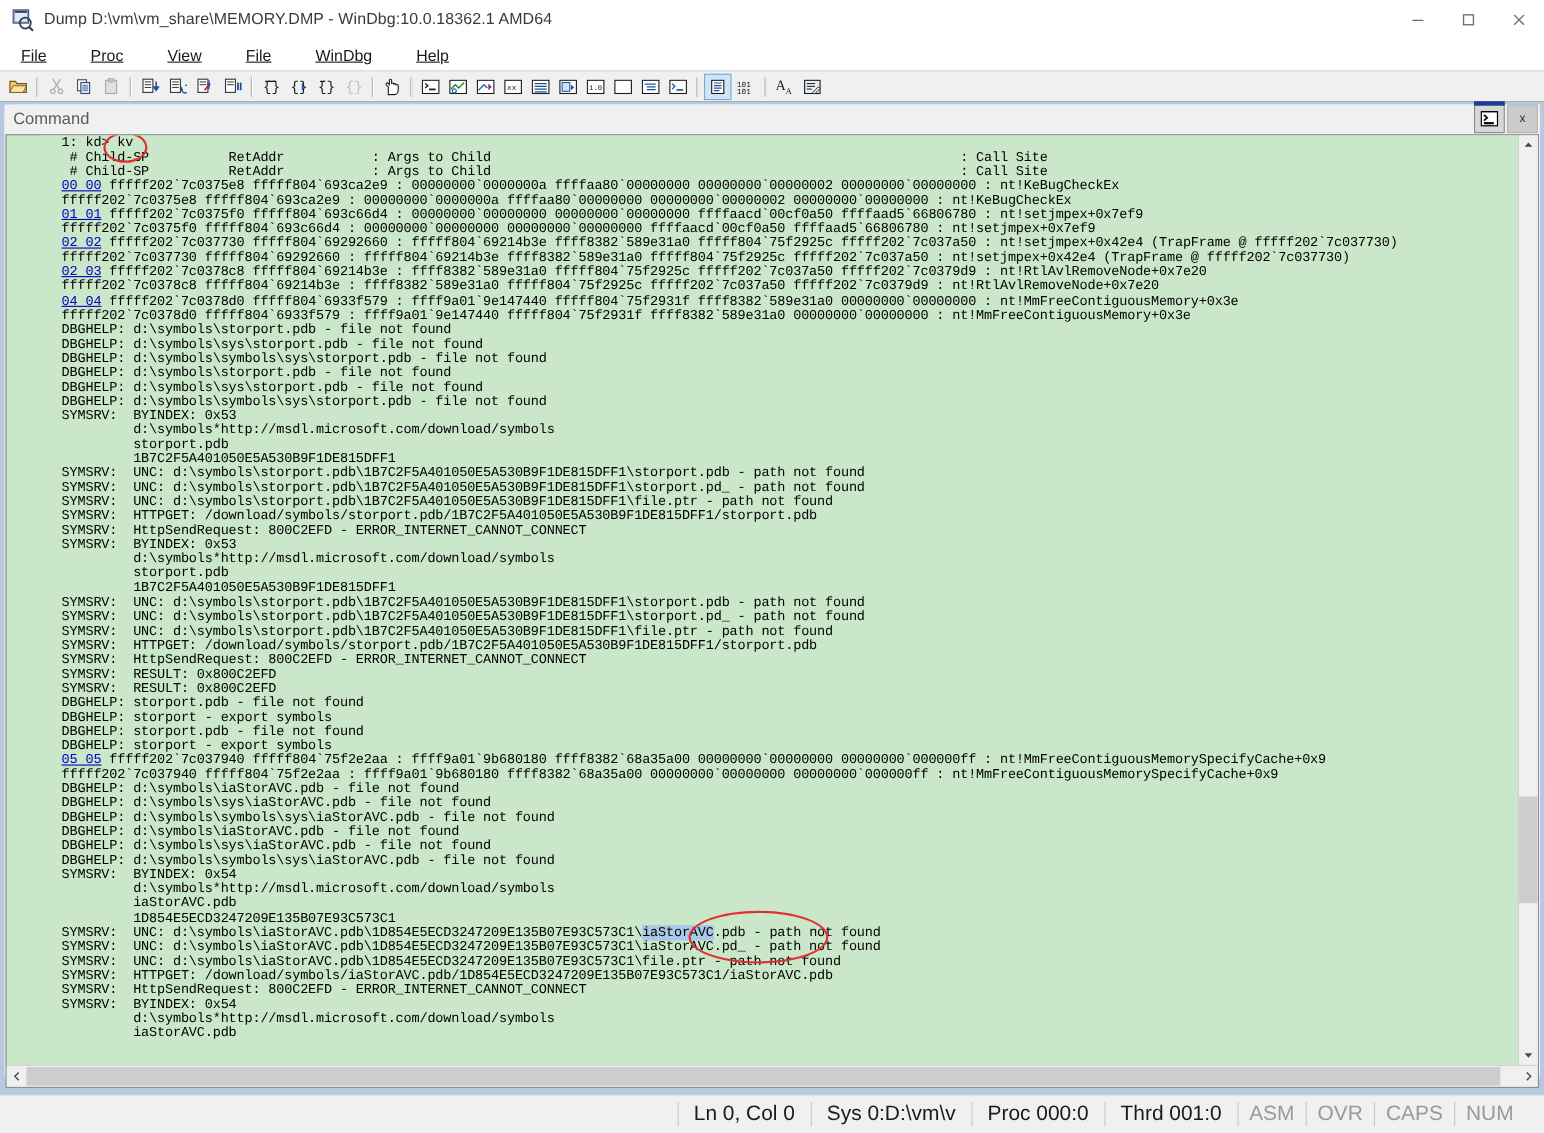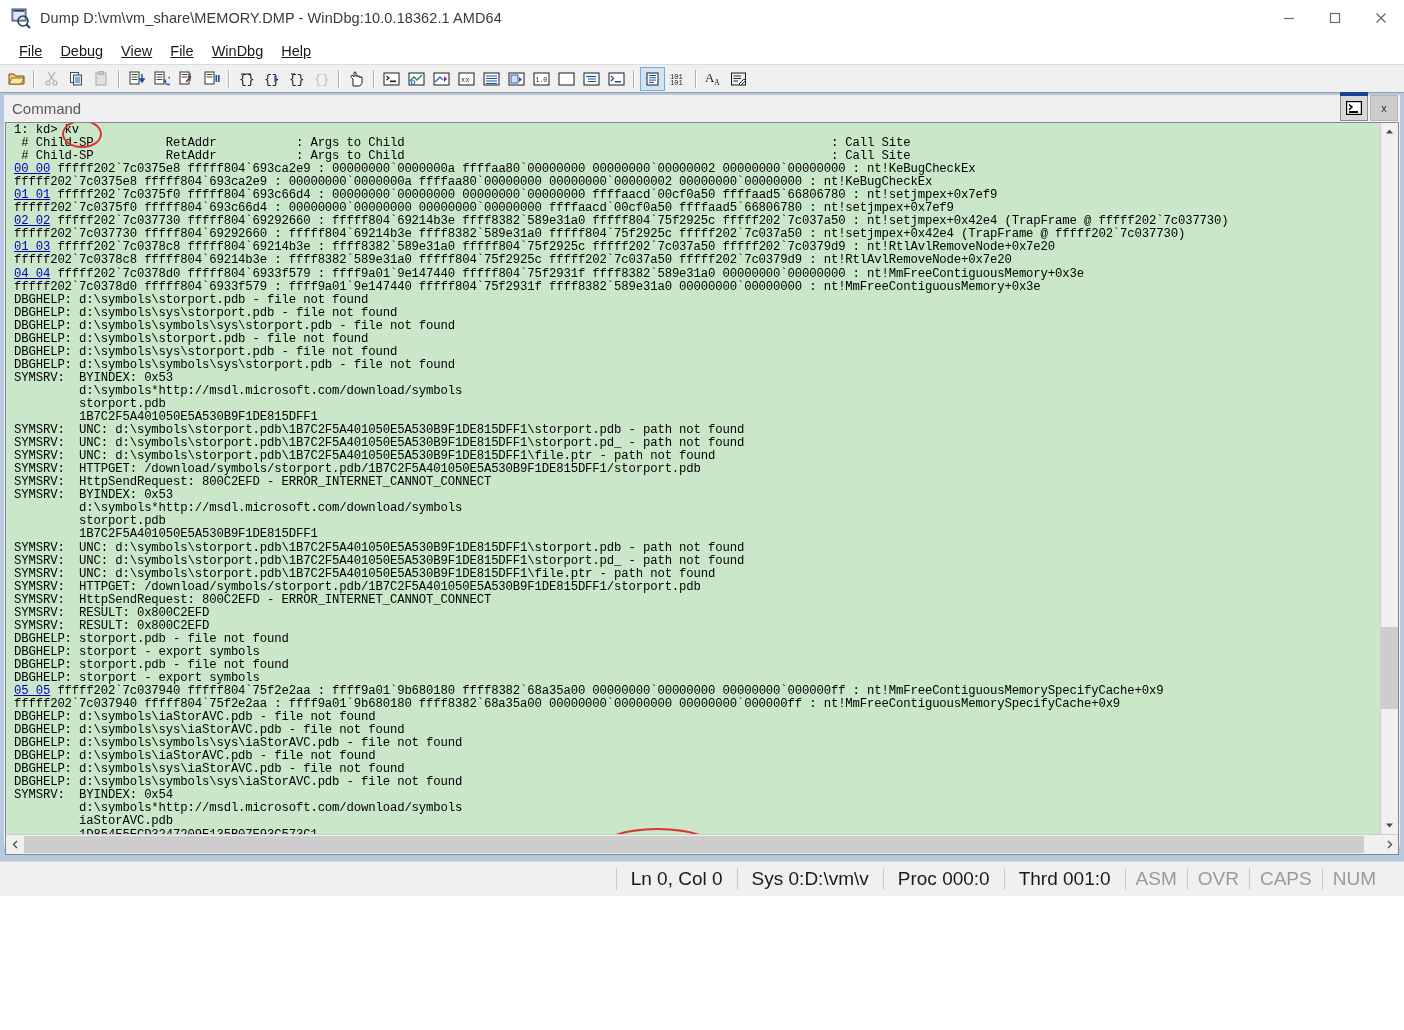--- a/index.html
+++ b/index.html
@@ -4,21 +4,21 @@
 <style>
   html, body {
     margin: 0; padding: 0;
     width: 1404px; height: 1030px;
     overflow: hidden;
     background: #ffffff;
     font-family: "Liberation Sans", sans-serif;
   }
   #app {
     position: relative;
-    width: 1404px; height: 896px;
+    width: 1404px; height: 1030px;
     background: #5eead4;
     display: flex; flex-direction: column;
   }
 
   
   .titlebar {
     height: 36px; flex: 0 0 36px;
     display: flex; align-items: center;
     background: #ffffff;
     border-bottom: 1px solid #ffffff;
@@ -35,20 +35,21 @@
   .wincontrols { position: absolute; right: 0; top: 0; height: 36px; display: flex; }
   .wc { width: 46px; height: 36px; display: flex; align-items: center; justify-content: center; }
   .wc svg { display: block; }
 
   
   .menubar {
     height: 27px; flex: 0 0 27px;
     display: flex; align-items: center;
     background: #ffffff;
     padding-left: 10px;
+    gap: 22px;
   }
   .menu-item {
     font-size: 14.5px; color: #1a1a1a;
     padding: 2px 9px; white-space: nowrap;
   }
   .menu-item u { text-decoration: underline; }
 
   
   .toolbar {
     height: 27px; flex: 0 0 27px;
@@ -117,21 +118,22 @@
     display: flex; flex-direction: column;
     overflow: hidden;
     margin: 0 1px;
   }
   .out-wrap { flex: 1 1 auto; display: flex; min-height: 0; }
   .out-area {
     flex: 1 1 auto;
     background: #cae7ca;
     overflow: hidden;
     position: relative;
-    padding: 1px 0 0 8px;
+    padding: 1px 0 0 18px;
+    margin-left: 32px;
   }
   pre.out {
     margin: 0; padding: 0;
     font-family: "Liberation Mono", "DejaVu Sans Mono", monospace;
     font-size: 12.3px;
     line-height: 13.05px;
     color: #000000;
     white-space: pre;
     letter-spacing: -0.15px;
   }
@@ -237,21 +239,21 @@
         <svg width="12" height="12" viewBox="0 0 12 12">
             <line x1="1.5" y1="1.5" x2="10.5" y2="10.5" stroke="#6b6b6b" stroke-width="1.2"></line>
             <line x1="10.5" y1="1.5" x2="1.5" y2="10.5" stroke="#6b6b6b" stroke-width="1.2"></line>
           </svg>
       </div>
     </div>
   </div>
 
   <div class="menubar">
     <div class="menu-item"><u>File</u></div>
-    <div class="menu-item"><u>Debug</u></div>
+    <div class="menu-item"><u>Proc</u></div>
     <div class="menu-item"><u>View</u></div>
     <div class="menu-item"><u>File</u></div>
     <div class="menu-item"><u>WinDbg</u></div>
     <div class="menu-item"><u>Help</u></div>
   </div>
 
   <div class="toolbar">
     <div class="tb-btn">
       <svg width="17" height="15" viewBox="0 0 17 15">
           <path d="M1 13V3h5l1.5 2H16v8z" fill="#f5c75a" stroke="#6b5520" stroke-width="1"></path>
@@ -478,21 +480,21 @@
           <div class="out-area">
             <pre class="out" id="outpre">1: kd&gt; kv
  # Child-SP          RetAddr           : Args to Child                                                           : Call Site
  # Child-SP          RetAddr           : Args to Child                                                           : Call Site
 <span class="fid">00 00</span> fffff202`7c0375e8 fffff804`693ca2e9 : 00000000`0000000a ffffaa80`00000000 00000000`00000002 00000000`00000000 : nt!KeBugCheckEx
 fffff202`7c0375e8 fffff804`693ca2e9 : 00000000`0000000a ffffaa80`00000000 00000000`00000002 00000000`00000000 : nt!KeBugCheckEx
 <span class="fid">01 01</span> fffff202`7c0375f0 fffff804`693c66d4 : 00000000`00000000 00000000`00000000 ffffaacd`00cf0a50 ffffaad5`66806780 : nt!setjmpex+0x7ef9
 fffff202`7c0375f0 fffff804`693c66d4 : 00000000`00000000 00000000`00000000 ffffaacd`00cf0a50 ffffaad5`66806780 : nt!setjmpex+0x7ef9
 <span class="fid">02 02</span> fffff202`7c037730 fffff804`69292660 : fffff804`69214b3e ffff8382`589e31a0 fffff804`75f2925c fffff202`7c037a50 : nt!setjmpex+0x42e4 (TrapFrame @ fffff202`7c037730)
 fffff202`7c037730 fffff804`69292660 : fffff804`69214b3e ffff8382`589e31a0 fffff804`75f2925c fffff202`7c037a50 : nt!setjmpex+0x42e4 (TrapFrame @ fffff202`7c037730)
-<span class="fid">01 03</span> fffff202`7c0378c8 fffff804`69214b3e : ffff8382`589e31a0 fffff804`75f2925c fffff202`7c037a50 fffff202`7c0379d9 : nt!RtlAvlRemoveNode+0x7e20
+<span class="fid">02 03</span> fffff202`7c0378c8 fffff804`69214b3e : ffff8382`589e31a0 fffff804`75f2925c fffff202`7c037a50 fffff202`7c0379d9 : nt!RtlAvlRemoveNode+0x7e20
 fffff202`7c0378c8 fffff804`69214b3e : ffff8382`589e31a0 fffff804`75f2925c fffff202`7c037a50 fffff202`7c0379d9 : nt!RtlAvlRemoveNode+0x7e20
 <span class="fid">04 04</span> fffff202`7c0378d0 fffff804`6933f579 : ffff9a01`9e147440 fffff804`75f2931f ffff8382`589e31a0 00000000`00000000 : nt!MmFreeContiguousMemory+0x3e
 fffff202`7c0378d0 fffff804`6933f579 : ffff9a01`9e147440 fffff804`75f2931f ffff8382`589e31a0 00000000`00000000 : nt!MmFreeContiguousMemory+0x3e
 DBGHELP: d:\symbols\storport.pdb - file not found
 DBGHELP: d:\symbols\sys\storport.pdb - file not found
 DBGHELP: d:\symbols\symbols\sys\storport.pdb - file not found
 DBGHELP: d:\symbols\storport.pdb - file not found
 DBGHELP: d:\symbols\sys\storport.pdb - file not found
 DBGHELP: d:\symbols\symbols\sys\storport.pdb - file not found
 SYMSRV:  BYINDEX: 0x53

